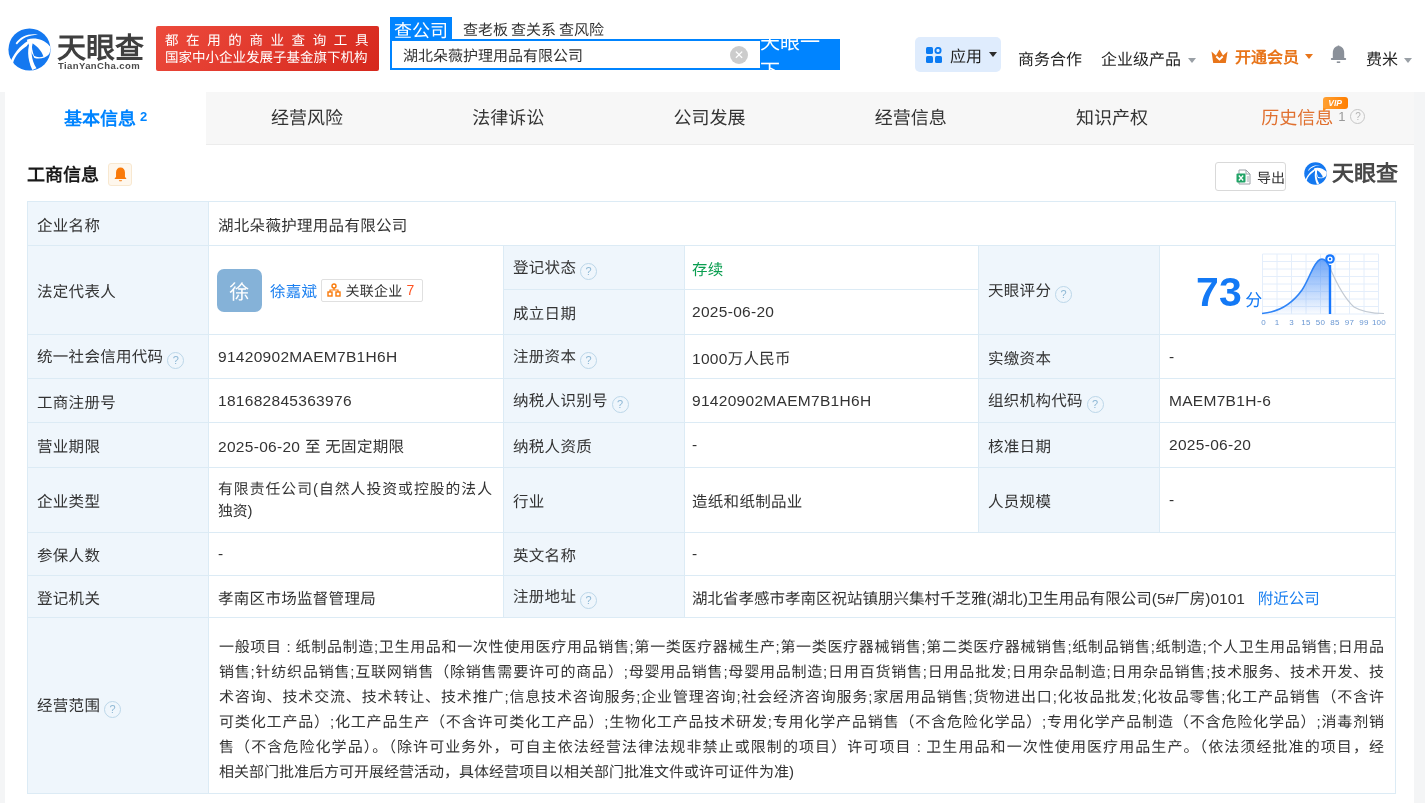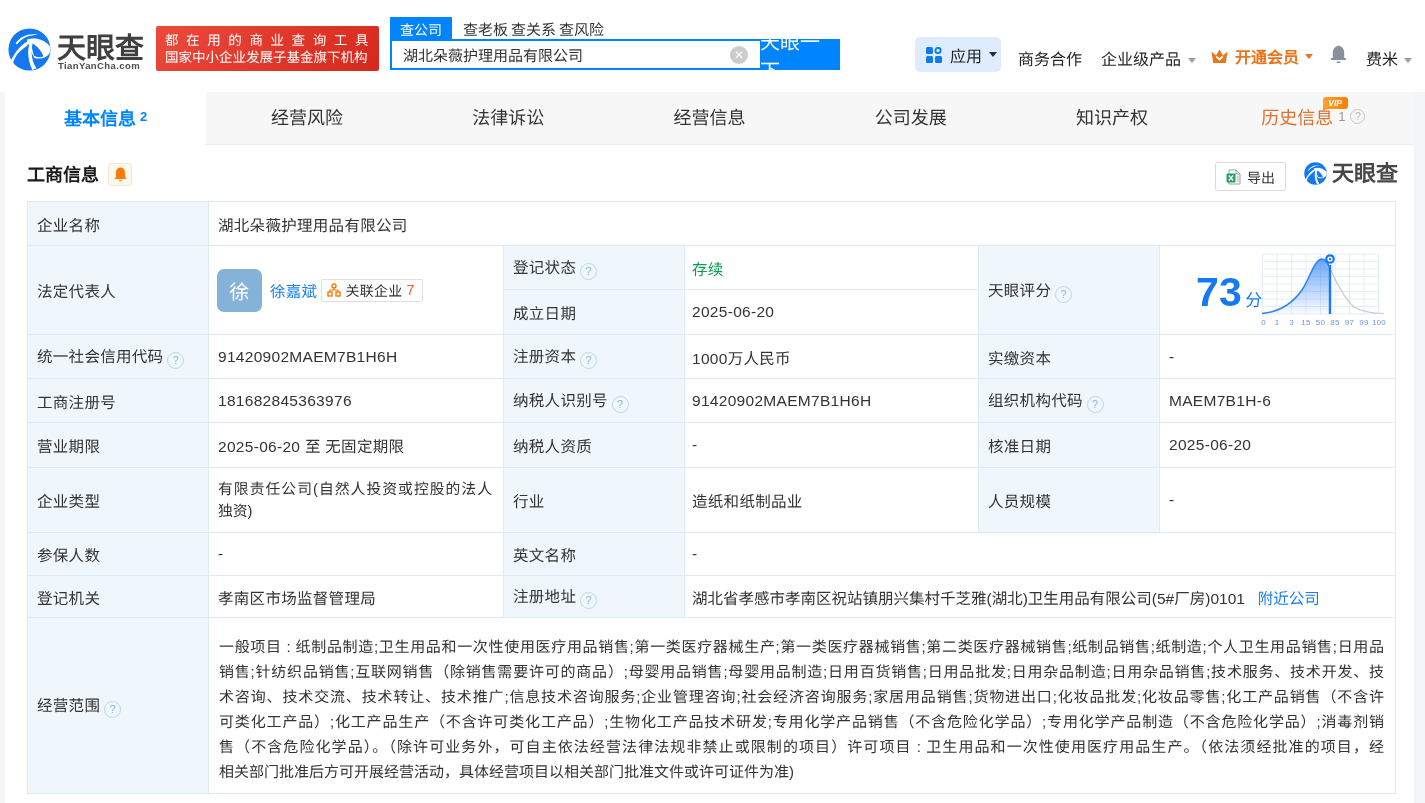--- a/index.html
+++ b/index.html
@@ -11,21 +11,21 @@
 
 .header { position:absolute; left:0; top:0; width:1425px; height:92px; background:#fff; z-index:5; }
 .logo-ic { position:absolute; left:8px; top:28px; width:43px; height:43px; }
 .logo-txt { position:absolute; left:57px; top:24px; font-size:29px; font-weight:bold; color:#3f3f3f; }
 .logo-sub { position:absolute; left:58px; top:60px; font-size:9.5px; font-weight:bold; color:#4a4a4a; letter-spacing:0.4px; }
 .redbox { position:absolute; left:156px; top:26px; width:223px; height:45px; background:linear-gradient(135deg,#ec4a3c,#d6281d); border-radius:2px; color:#fff; padding:6px 0 0 9px; }
 .redbox .l1 { font-size:13.5px; line-height:17px; letter-spacing:7.6px; white-space:nowrap; }
 .redbox .l2 { font-size:13.5px; line-height:17px; white-space:nowrap; }
 
 .stabs { position:absolute; left:390px; top:17px; height:23px; display:flex; align-items:center; }
-.stab-act { width:62px; height:23px; background:#0084ff; color:#fff; font-size:14px; display:flex; align-items:center; justify-content:center; }
+.stab-act { width:62px; height:23px; background:#0084ff; color:#fff; font-size:18px; display:flex; align-items:center; justify-content:center; }
 .stab { font-size:15px; color:#333; margin-left:3px; }
 .stab-act + .stab { margin-left:11px; }
 .sbox { position:absolute; left:390px; top:39px; width:450px; height:31px; border:2px solid #0084ff; background:#fff; display:flex; align-items:center; }
 .sbox .stext { flex:1; font-size:15px; color:#333; padding-left:11px; }
 .sclear { width:18px; height:18px; border-radius:50%; background:#ccc; color:#fff; font-size:12px; line-height:18px; text-align:center; margin-right:12px; }
 .sbtn { width:78px; height:27px; background:#0084ff; color:#fff; font-size:20px; display:flex; align-items:center; justify-content:center; }
 .applill { position:absolute; left:915px; top:37px; width:86px; height:35px; background:#dfecfd; border-radius:5px; display:flex; align-items:center; padding-left:11px; white-space:nowrap; }
 .applill .t { font-size:16px; color:#222; margin-left:8px; }
 .caret { display:inline-block; width:0; height:0; border-left:4.5px solid transparent; border-right:4.5px solid transparent; border-top:5px solid #2b2b2b; margin-left:7px; }
 .hitem { position:absolute; top:46px; font-size:16px; color:#252525; white-space:nowrap; }
@@ -41,21 +41,21 @@
 .tab .sup { font-size:13px; color:#0084ff; margin-left:4px; vertical-align:2px; }
 .tab.hist { color:#e0702f; }
 .tab .n1 { font-size:13px; color:#999; margin-left:5px; font-weight:normal; }
 .qmark { display:inline-block; width:15px; height:15px; border:1px solid #c6c6c6; border-radius:50%; color:#b5b5b5; font-size:10px; line-height:13px; text-align:center; margin-left:5px; vertical-align:-2px; }
 .tbl .qmark { width:17px; height:17px; border-color:#bcd7e9; color:#8fb8d5; font-size:11px; line-height:15px; margin-left:4px; vertical-align:-2px; }
 .vipbadge { position:absolute; left:110px; top:5px; width:25px; height:12px; background:linear-gradient(90deg,#ffa133,#ff7e00); border-radius:3px 3px 3px 0; color:#fff; font-size:8.5px; font-style:italic; font-weight:bold; text-align:center; line-height:12px; }
 .vipbadge:after { content:""; position:absolute; left:0; bottom:-3px; width:0; height:0; border-left:4px solid #ff9220; border-bottom:4px solid transparent; }
 
 .sechead { position:absolute; left:22px; top:68px; font-size:18px; font-weight:bold; color:#1a1a1a; }
 .bellchip { position:absolute; left:103px; top:71px; width:24px; height:23px; background:#fef7ed; border:1px solid #f8e8d0; border-radius:3px; display:flex; align-items:center; justify-content:center; }
-.exportbtn { position:absolute; left:1210px; top:70px; width:71px; height:29px; border:1px solid #d9d9d9; border-radius:3px; background:#fff; display:flex; align-items:center; justify-content:center; font-size:14px; color:#333; }
+.exportbtn { position:absolute; left:1210px; top:70px; width:71px; height:29px; border:1px solid #d9d9d9; border-radius:3px; background:#fff; display:flex; align-items:center; justify-content:flex-end; font-size:14px; color:#333; }
 .exportbtn svg { margin-right:6px; }
 .wm { position:absolute; left:1299px; top:70px; height:23px; display:flex; align-items:center; white-space:nowrap; }
 .wm .t { line-height:23px; }
 .wm .t { font-size:22px; font-weight:bold; color:#484848; margin-left:5px; }
 
 .tbl { position:absolute; left:22px; top:109px; border-collapse:collapse; table-layout:fixed; width:1368px; }
 .tbl td { border:1px solid #dcebf5; font-size:15.5px; letter-spacing:0.3px; color:#333; padding:0 0 0 9px; vertical-align:middle; }
 .tbl td.v2 { padding-left:7px; }
 .tbl td.two { font-size:14.8px; letter-spacing:0; }
 .tbl td.biz { font-size:15px; letter-spacing:0; }
@@ -132,22 +132,22 @@
         <path d="M6.8 17.2 L10.2 17.2" stroke="#8a9099" stroke-width="1.6"></path>
       </svg>
     <div class="hitem" style="left:1366px;">费米<span class="hcaret-g" style="margin-left:6px;"></span></div>
   </div>
 
   <div class="main">
     <div class="tabs">
       <div class="tab active">基本信息<span class="sup">2</span></div>
       <div class="tab">经营风险</div>
       <div class="tab">法律诉讼</div>
+      <div class="tab">公司发展</div>
       <div class="tab">经营信息</div>
-      <div class="tab">公司发展</div>
       <div class="tab">知识产权</div>
       <div class="tab hist">历史信息<span class="n1">1</span><span class="qmark">?</span><span class="vipbadge">VIP</span></div>
     </div>
     <div class="sechead">工商信息</div>
     <div class="bellchip">
         <svg width="15" height="16" viewBox="0 0 13 14">
           <path d="M6.5 0.5 C4 0.5 2.6 2.3 2.6 4.8 L2.6 8.6 L1.2 10.4 L11.8 10.4 L10.4 8.6 L10.4 4.8 C10.4 2.3 9 0.5 6.5 0.5 Z" fill="#f97a0a"></path>
           <path d="M5 11.5 A1.6 1.6 0 0 0 8 11.5 Z" fill="#f97a0a"></path>
         </svg>
       </div>

